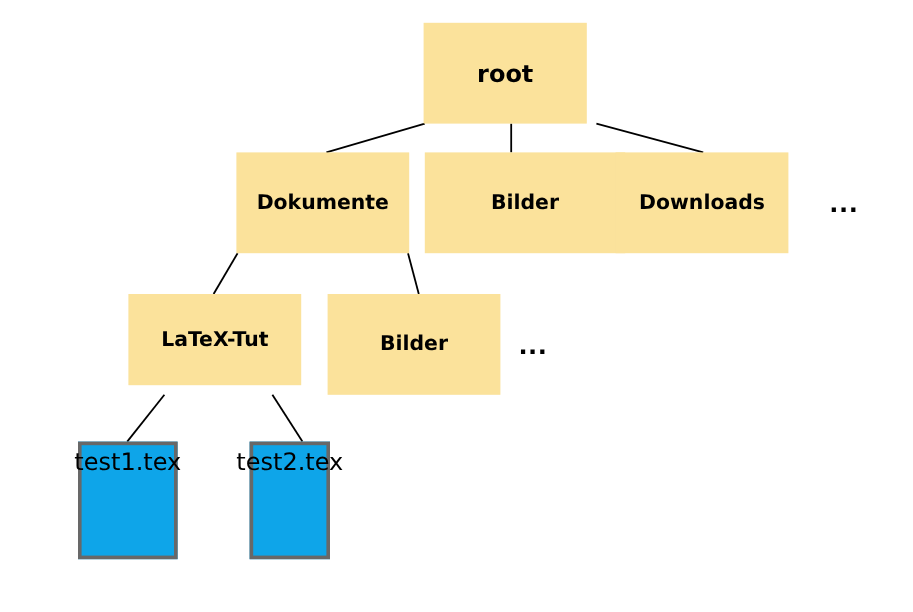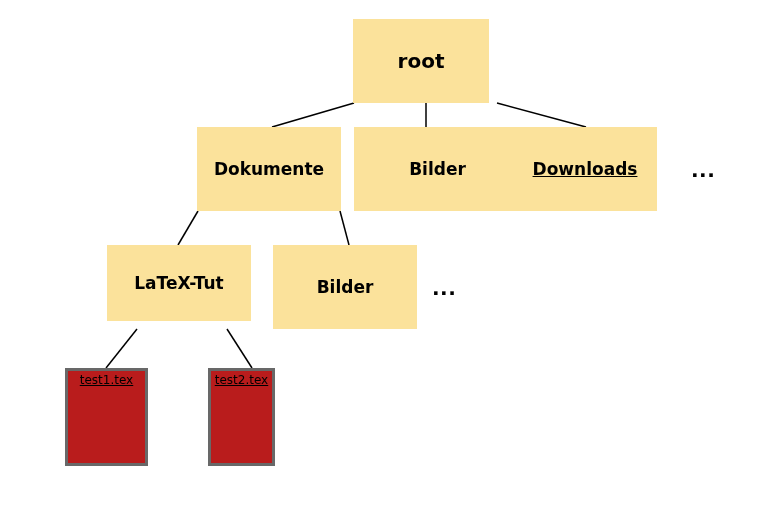--- a/index.html
+++ b/index.html
@@ -33,41 +33,40 @@
   }
   .folder {
     background: #FBE29B;
     font-weight: bold;
     font-size: 17px;
   }
   .root-node {
     font-size: 20px;
   }
   .file {
-    background: #b91c1c;
+    background: #0ea5e9;
     border: 3px solid #686868;
     font-weight: normal;
-    font-size: 12px;
+    font-size: 20px;
     align-items: flex-start;
     padding-top: 2px;
-    text-decoration: underline;
   }
   .ellipsis {
     position: absolute;
     font-weight: bold;
     font-size: 20px;
     line-height: 20px;
     color: #000000;
     letter-spacing: 0.5px;
   }
   
   #node-root      { left: 353px; top: 19px;  width: 136px; height: 84px; }
   #node-dokumente { left: 197px; top: 127px; width: 144px; height: 84px; justify-content: center; }
   #node-bilder    { left: 354px; top: 127px; width: 167px; height: 84px; }
-  #node-downloads { left: 513px; top: 127px; width: 144px; height: 84px; text-decoration: underline; }
+  #node-downloads { left: 513px; top: 127px; width: 144px; height: 84px; }
   #node-latex-tut { left: 107px; top: 245px; width: 144px; height: 76px; }
   #node-studium   { left: 273px; top: 245px; width: 144px; height: 84px; }
   #node-test1     { left: 65px;  top: 368px; width: 83px;  height: 98px; }
   #node-test2     { left: 208px; top: 368px; width: 67px;  height: 98px; }
   #ellipsis-level2 { left: 691px; top: 160px; }
   #ellipsis-level3 { left: 432px; top: 278px; }
 </style>
 </head>
 <body>
 

